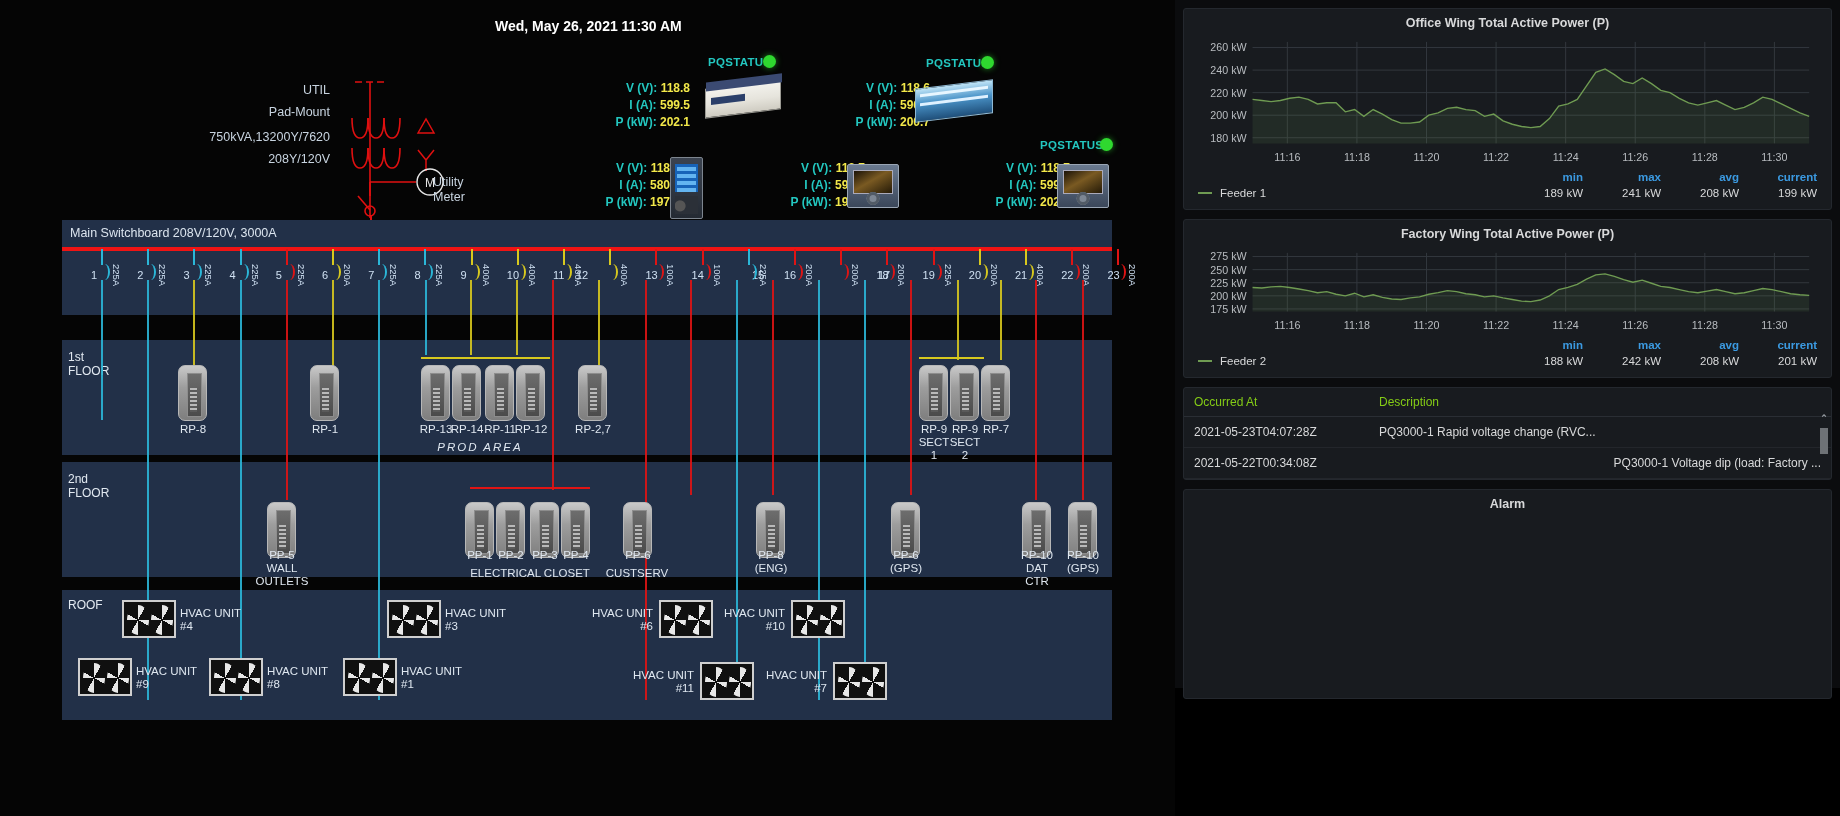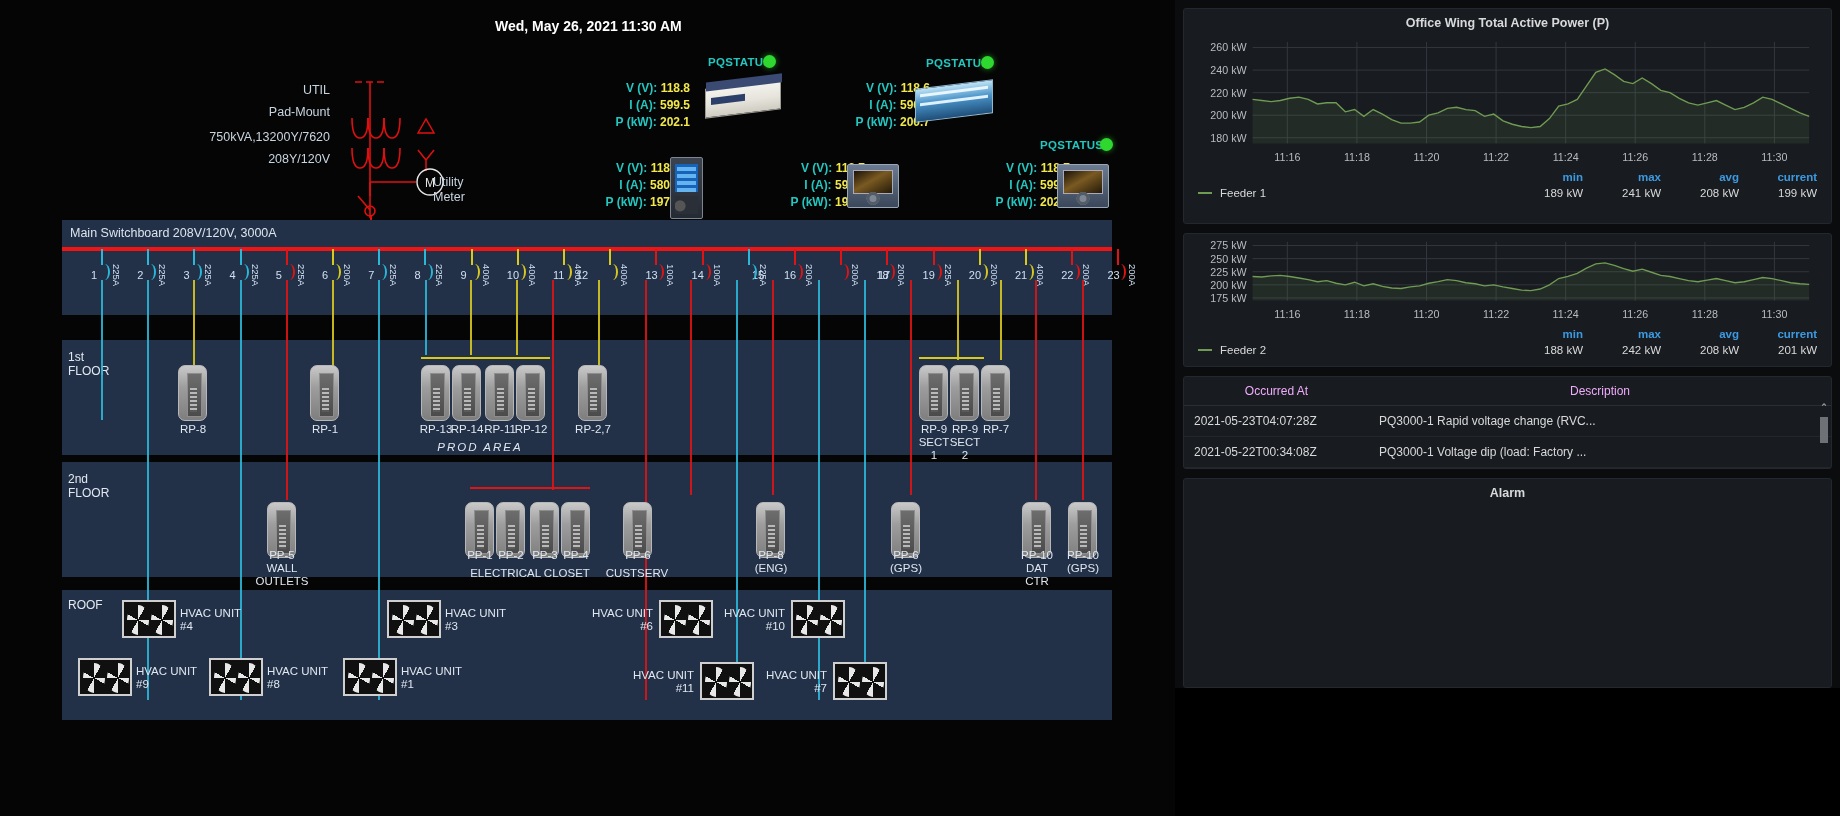--- a/index.html
+++ b/index.html
@@ -94,21 +94,21 @@
   .stat-head span, .stat-row span { text-align:right; }
   .sp-name { flex:1 1 auto; text-align:left !important; display:flex; align-items:center; gap:8px;}
   .sp-col { width:78px; }
   .stat-head .sp-col { color:#3b9ae1; font-weight:bold; }
   .stat-head .sp-col.cur { color:#3b9ae1; }
   .stat-row .sp-col { color:#d8d9da; }
   .legdash { display:inline-block; width:14px; height:2px; background:#6f9b52; }
   .legname { color:#d8d9da; }
 
   table.tbl { width:100%; border-collapse:collapse; }
-  table.tbl th { color:#f0abfc; font-size:12px; font-weight:normal; text-align:center;
+  table.tbl th { color:#84cc16; font-size:12px; font-weight:normal; text-align:left;
                  padding:7px 10px; border-bottom:1px solid #2a2e34; }
   table.tbl td { color:#d8d9da; font-size:12px; padding:8px 10px; border-bottom:1px solid #23262b;
                  white-space:nowrap; overflow:hidden; text-overflow:ellipsis; }
   .tbl-scroll { position:relative; }
   .sbar { position:absolute; right:3px; top:26px; width:8px; height:76px; }
   .sbar u { position:absolute; top:14px; left:0; width:8px; height:26px; background:#6e7276; display:block;}
   .sbar b { position:absolute; top:0; left:0; width:8px; text-align:center; color:#9aa0a6; font-size:9px;
             line-height:9px;}
   .alarm-card { min-height:210px; }
 </style>
@@ -573,33 +573,34 @@
             <polyline points="62,64.36666666666667 71.5,65.51111111111112 81,66.65555555555557 90.5,65.51111111111112 100,63.22222222222222 109.5,62.077777777777776 119,64.36666666666667 128.5,68.94444444444444 138,67.8 147.5,67.8 157,76.95555555555555 166.5,74.66666666666667 176,81.53333333333333 185.5,74.66666666666667 195,79.24444444444444 204.5,84.96666666666667 214,88.4 223.5,88.4 233,87.25555555555556 242.5,80.38888888888889 252,78.1 261.5,73.52222222222223 271,72.37777777777777 280.5,74.66666666666667 290,75.8111111111111 299.5,81.53333333333333 309,79.24444444444444 318.5,86.11111111111111 328,89.54444444444445 337.5,91.83333333333334 347,92.97777777777777 356.5,91.83333333333334 366,83.82222222222222 375.5,71.23333333333333 385,68.94444444444444 394.5,64.36666666666667 404,50.63333333333333 413.5,36.900000000000006 423,33.46666666666667 432.5,39.18888888888888 442,46.05555555555555 451.5,48.34444444444444 461,42.62222222222222 470.5,48.34444444444444 480,55.21111111111111 489.5,57.5 499,63.22222222222222 508.5,67.8 518,70.08888888888889 527.5,67.8 537,65.51111111111112 546.5,70.08888888888889 556,74.66666666666667 565.5,72.37777777777777 575,67.8 584.5,62.077777777777776 594,64.36666666666667 603.5,68.94444444444444 613,73.52222222222223 622.5,78.1 632,81.53333333333333" fill="none" stroke="#6f9b52" stroke-width="1.4"></polyline>
           </svg>
       </div>
       <div class="stat-head">
         <span class="sp-name"></span>
         <span class="sp-col">min</span>
         <span class="sp-col">max</span>
         <span class="sp-col">avg</span>
         <span class="sp-col cur">current</span>
       </div>
-      <div class="stat-row" style="padding-bottom:24px;">
+      <div class="stat-row" style="padding-bottom:10px;">
         <span class="sp-name">
           <span class="legdash"></span>
           <span class="legname">Feeder 1</span>
         </span>
         <span class="sp-col">189 kW</span>
         <span class="sp-col">241 kW</span>
         <span class="sp-col">208 kW</span>
         <span class="sp-col">199 kW</span>
       </div>
     </div>
 
     <div class="card">
+      <div class="card-h">Factory Wing Total Active Power (P)</div>
       <div class="chart-wrap" style="height:92px;">
         <svg class="chart" id="chart1" viewBox="0 0 640 92" preserveAspectRatio="none">
             <line x1="62" y1="63.32142857142857" x2="632" y2="63.32142857142857" stroke="#33383e" stroke-width="1"></line>
             <text x="56" y="67.32142857142857" fill="#b8bcc0" font-size="11" text-anchor="end" font-family="Liberation Sans, sans-serif">175 kW</text>
             <line x1="62" y1="49.92857142857143" x2="632" y2="49.92857142857143" stroke="#33383e" stroke-width="1"></line>
             <text x="56" y="53.92857142857143" fill="#b8bcc0" font-size="11" text-anchor="end" font-family="Liberation Sans, sans-serif">200 kW</text>
             <line x1="62" y1="36.53571428571429" x2="632" y2="36.53571428571429" stroke="#33383e" stroke-width="1"></line>
             <text x="56" y="40.53571428571429" fill="#b8bcc0" font-size="11" text-anchor="end" font-family="Liberation Sans, sans-serif">225 kW</text>
             <line x1="62" y1="23.14285714285714" x2="632" y2="23.14285714285714" stroke="#33383e" stroke-width="1"></line>
             <text x="56" y="27.14285714285714" fill="#b8bcc0" font-size="11" text-anchor="end" font-family="Liberation Sans, sans-serif">250 kW</text>
@@ -652,21 +653,21 @@
           <th>Description</th>
         </tr>
           </thead>
         <tbody id="event-rows">
             <tr>
               <td>2021-05-23T04:07:28Z</td>
               <td style="max-width: 250px;">PQ3000-1 Rapid voltage change (RVC...</td>
             </tr>
             <tr>
               <td>2021-05-22T00:34:08Z</td>
-              <td style="max-width: 250px;">PQ3000-1 Voltage dip (load: Factory ...</td>
+              <td style="max-width: 250px; text-align: right;">PQ3000-1 Voltage dip (load: Factory ...</td>
             </tr>
           </tbody>
       </table>
       <div class="sbar">
         <b>⌃</b>
         <u></u>
       </div>
     </div>
 
     <div class="card alarm-card">

